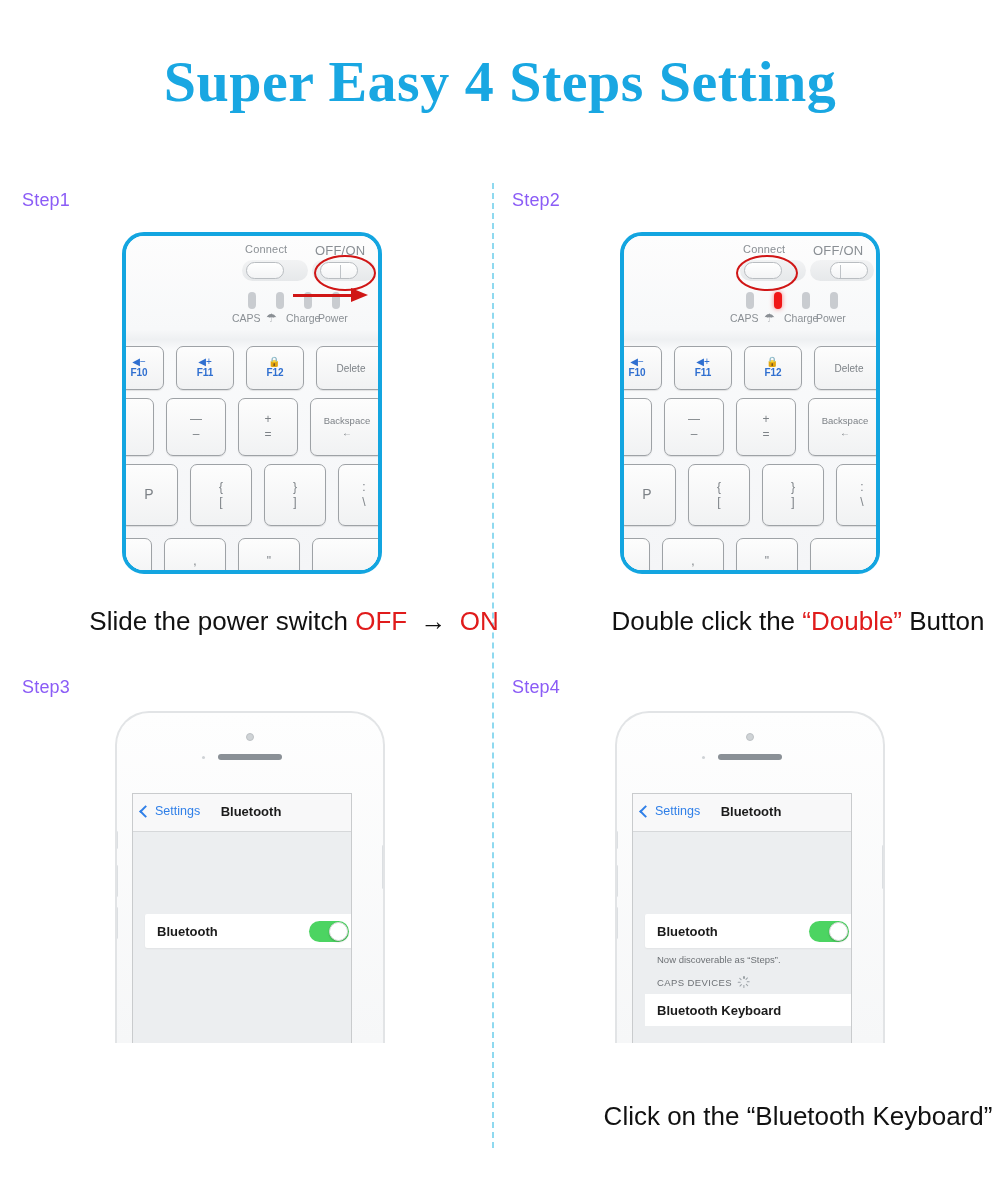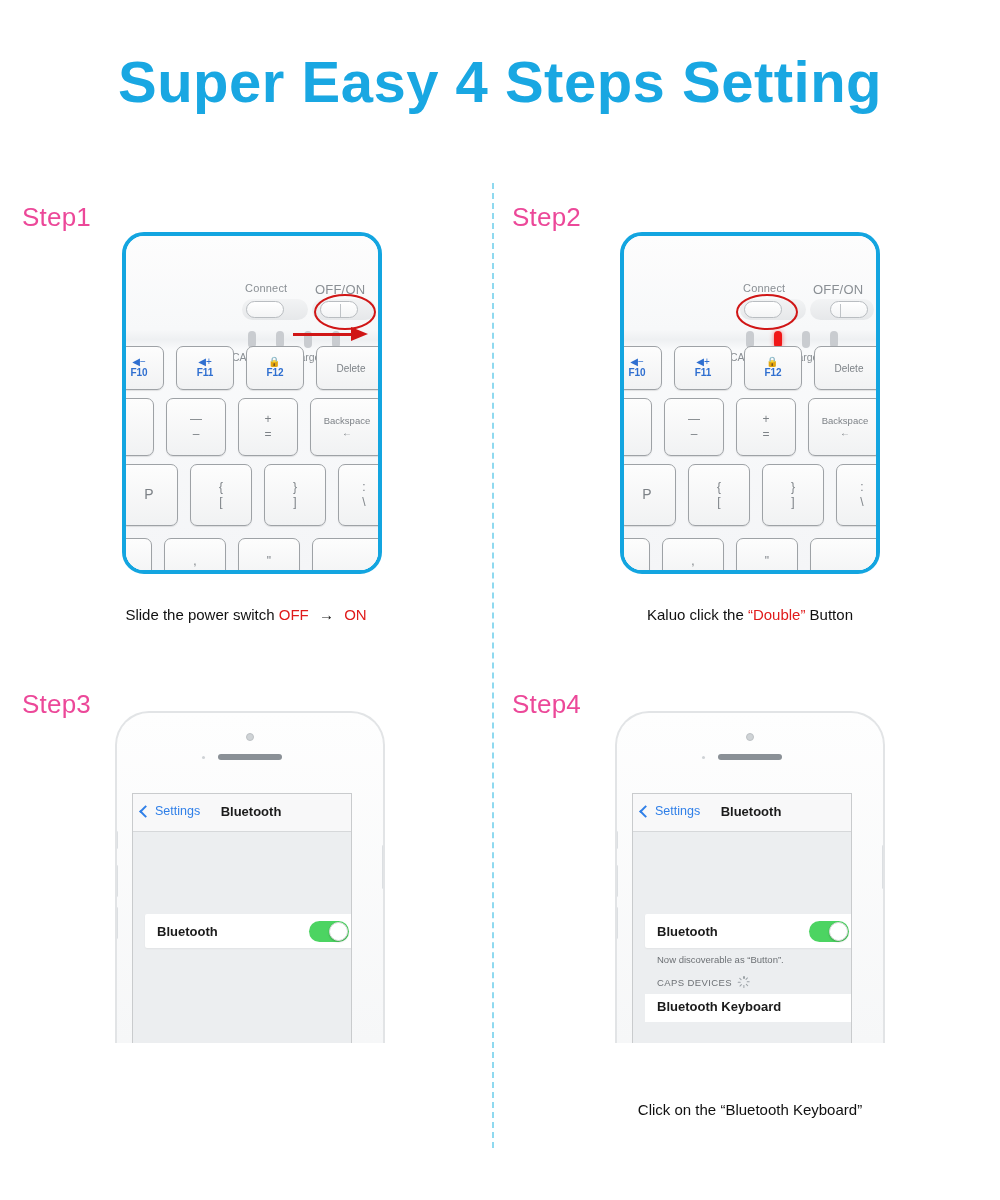--- a/index.html
+++ b/index.html
@@ -14,48 +14,50 @@
   .page{position:relative;width:1000px;height:1200px;}
 
   
   .title{
     position:absolute;top:52px;left:0;width:1000px;
     text-align:center;
     font-size:58px;font-weight:bold;
     color:#19a7e2;
     letter-spacing:0.5px;
     line-height:1.05;
+    font-family:Liberation Serif, serif;
   }
 
   
   .divider{
     position:absolute;left:492px;top:183px;
     width:0;height:965px;
     border-left:2px dashed #8fd9ef;
   }
 
   
   .cell{position:absolute;}
   .cell-1{left:0;top:186px;width:492px;height:460px;}
   .cell-2{left:500px;top:186px;width:500px;height:460px;}
   .cell-3{left:0;top:673px;width:492px;height:470px;}
   .cell-4{left:500px;top:673px;width:500px;height:470px;}
 
   .step-label{
-    position:absolute;left:22px;top:16px;
-    font-size:26px;color:#ec4899;font-weight:normal;
+    position:absolute;left:22px;top:4px;
+    font-size:18px;color:#8b5cf6;font-weight:normal;
     letter-spacing:0.2px;
   }
   .cell-2 .step-label,.cell-4 .step-label{left:12px;}
 
   .caption{
     position:absolute;left:0;width:100%;
     text-align:center;
-    font-size:15px;color:#111;
+    font-size:26px;color:#111;
     white-space:nowrap;
+    padding-left:48px;
   }
   .cap-red{color:#e01b1b;}
   .cap-arrow{padding:0 6px;}
 
   
   .kb-frame{
     position:absolute;
     width:260px;height:342px;
     border:4px solid #13a5e0;
     border-radius:22px;
@@ -63,21 +65,21 @@
     background:#fbfcfd;
     box-sizing:border-box;
   }
   .cell-1 .kb-frame{left:122px;top:46px;}
   .cell-2 .kb-frame{left:120px;top:46px;}
 
   .kb-inner{position:absolute;inset:0;background:
      linear-gradient(180deg,#fdfdfd 0%,#f7f8f9 28%,#eef0f2 31%,#f9fafb 34%,#f4f5f7 100%);}
 
   
-  .kb-top{position:absolute;left:0;top:0;width:100%;height:104px;margin-top:39px;}
+  .kb-top{position:absolute;left:0;top:0;width:100%;height:104px;}
   .lbl-connect{
     position:absolute;left:119px;top:7px;
     font-size:11px;color:#8a8f94;letter-spacing:.2px;
   }
   .lbl-offon{
     position:absolute;left:189px;top:7px;
     font-size:13px;color:#8a8f94;letter-spacing:.2px;
   }
   .sw-track{
     position:absolute;top:24px;height:21px;
@@ -271,21 +273,21 @@
   .spinner{
     display:inline-block;width:12px;height:12px;position:relative;
   }
   .spinner i{
     position:absolute;left:5.2px;top:0;width:1.4px;height:3.4px;
     background:#9aa0a5;border-radius:1px;
     transform-origin:0.7px 6px;
   }
   .device-row{
     position:absolute;left:12px;top:200px;width:214px;height:28px;
-    background:#ffffff;display:flex;align-items:flex-start;padding:5px 12px;
+    background:#ffffff;display:flex;align-items:center;padding:16px 12px;
     box-sizing:border-box;
   }
   .device-row-label{font-size:13px;font-weight:bold;color:#1b1b1b;}
 </style>
 </head>
 <body>
 
 <div class="page">
 
   <div class="title">Super Easy 4 Steps Setting</div>
@@ -469,21 +471,21 @@
           <div class="key r4 k-quote">
             <span class="t1">"</span>
           </div>
           <div class="key r4 k-enter"></div>
         </div>
 
       </div>
     </div>
 
     <div class="caption" style="top:420px;">
-      <span>Kaluo click the </span><span class="cap-red">“Double”</span><span> Button</span>
+      <span>Double click the </span><span class="cap-red">“Double”</span><span> Button</span>
     </div>
   </div>
 
   <div class="cell cell-3">
     <div class="step-label">Step3</div>
 
     <div class="phone">
       <div class="phone-top">
         <div class="cam"></div>
         <div class="speaker"></div>
@@ -537,21 +539,21 @@
           <div class="nav-title">Bluetooth</div>
         </div>
 
         <div class="bt-row">
           <span class="bt-row-label">Bluetooth</span>
           <span class="toggle">
               <span class="tk"></span>
             </span>
         </div>
 
-        <div class="discover">Now discoverable as “Button”.</div>
+        <div class="discover">Now discoverable as “Steps”.</div>
 
         <div class="section-hdr">
           <span>CAPS DEVICES</span>
           <span class="spinner">
             <i style="transform:rotate(0deg)"></i>
               <i style="transform:rotate(45deg)"></i>
             <i style="transform:rotate(90deg)"></i>
               <i style="transform:rotate(135deg)"></i>
             <i style="transform:rotate(180deg)"></i>
               <i style="transform:rotate(225deg)"></i>

